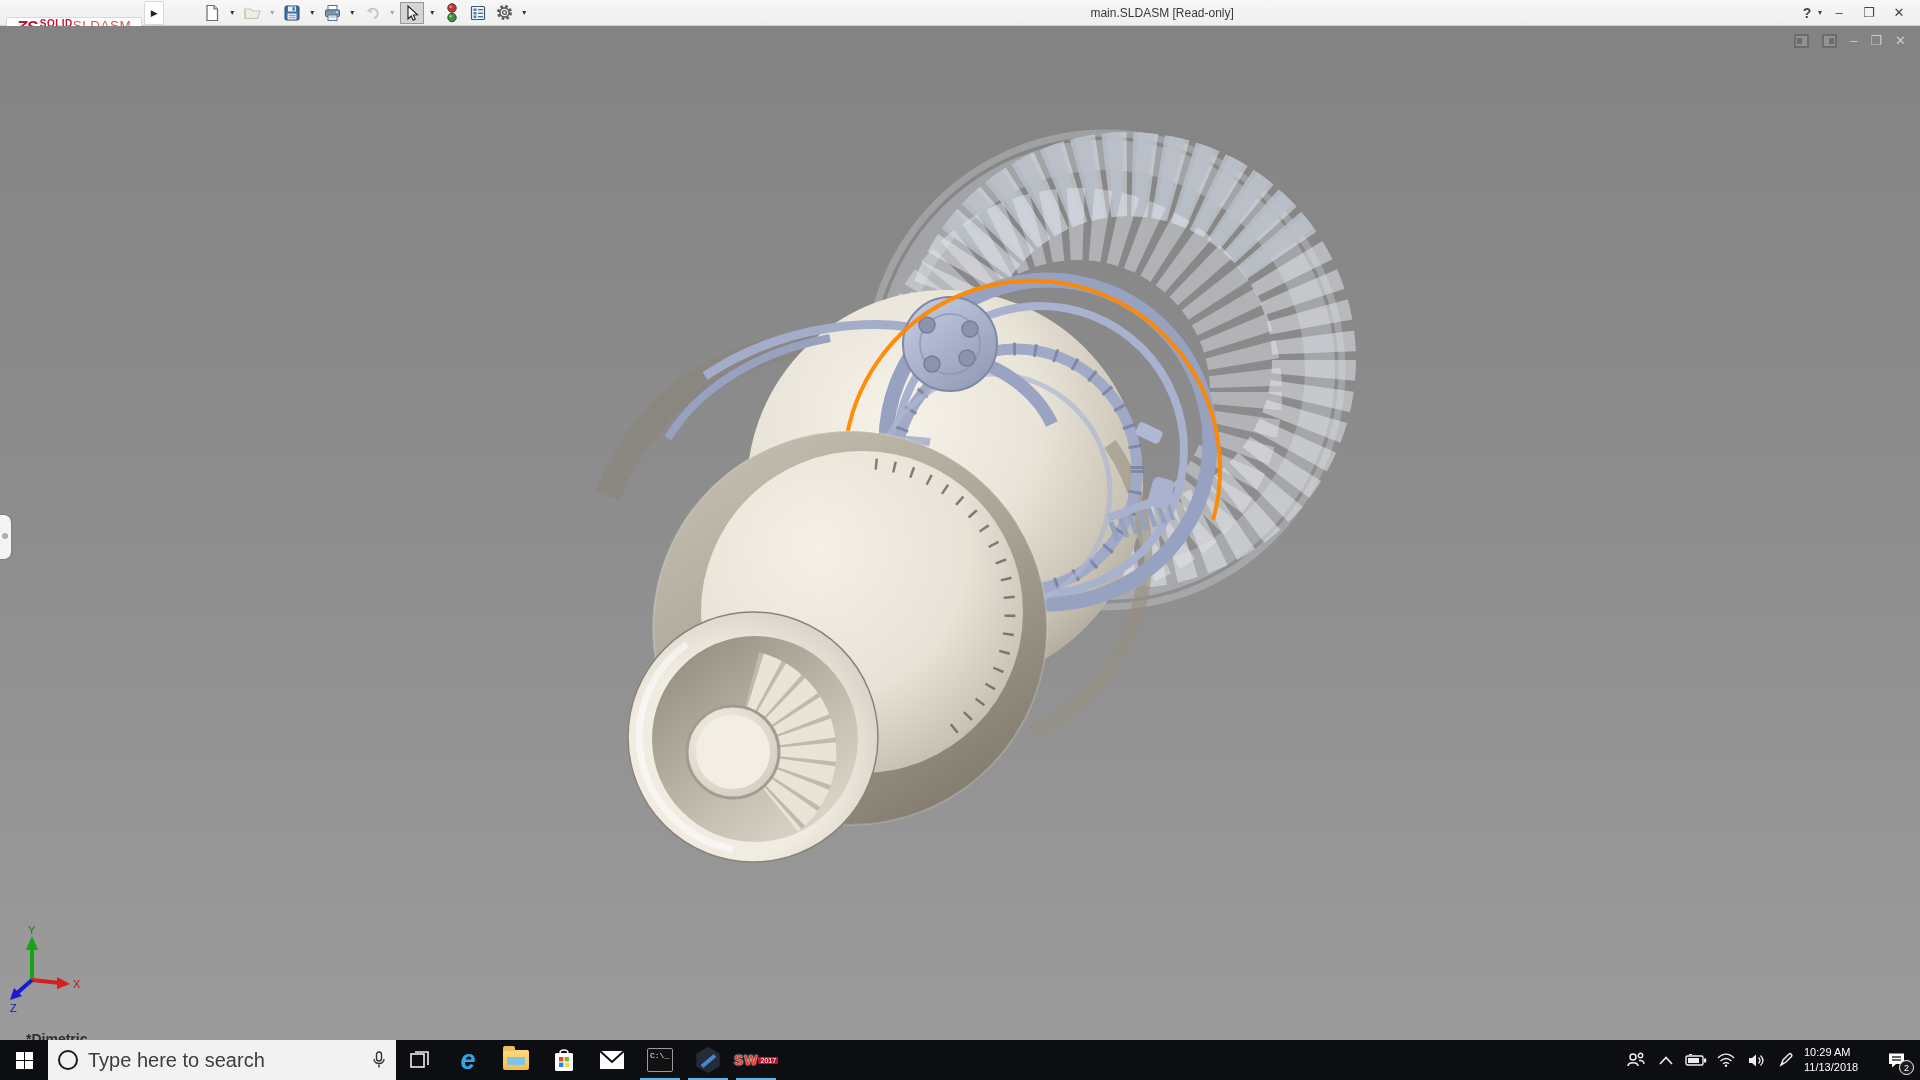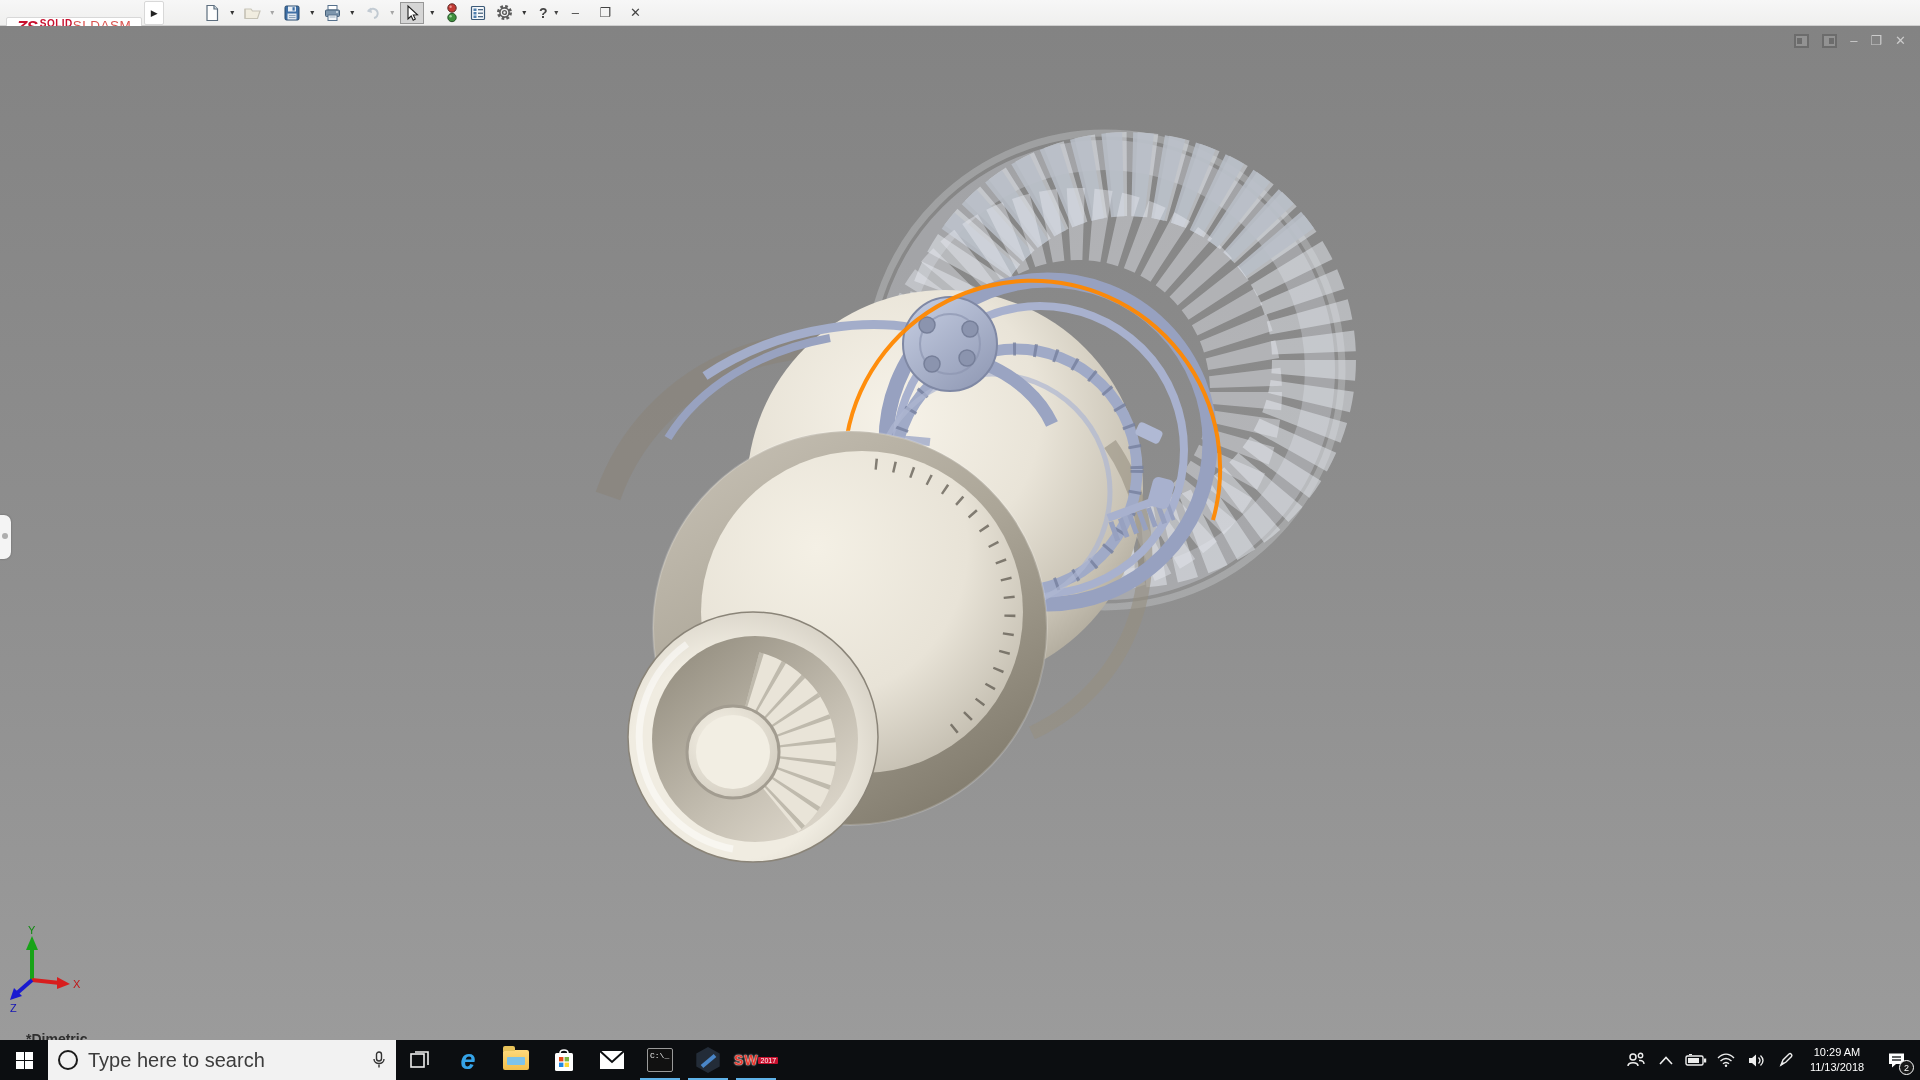--- a/index.html
+++ b/index.html
@@ -66,21 +66,21 @@
   .hex-ic { width:26px; height:26px; clip-path:polygon(50% 0,95% 25%,95% 75%,50% 100%,5% 75%,5% 25%);
             background:#232c38; position:relative; }
   .hex-ic::after { content:""; position:absolute; left:5px; top:12px; width:17px; height:4px;
                    background:#4a86c8; transform:rotate(-40deg); }
   .sw-ic { display:flex; flex-direction:row; align-items:center; line-height:1; }
   .sw-ic .sw-top { font-weight:bold; font-size:14px; color:#e8392e;
                    text-shadow:0 0 1px #fff, 0 0 2px #fff; letter-spacing:1px; }
   .sw-ic .sw-year { font-size:7px; color:#fff; background:#c8102e; padding:0 2px; border-radius:1px; margin-top:1px; }
   .tray { margin-left:auto; display:flex; align-items:center; gap:6px; padding-right:4px; }
   .tray-ic { width:24px; height:40px; display:flex; align-items:center; justify-content:center; cursor:pointer; }
-  .clock-block { width:66px; text-align:center; font-size:11px; line-height:1.35; cursor:pointer; }
+  .clock-block { width:66px; text-align:left; font-size:11px; line-height:1.35; cursor:pointer; }
   .action-center { position:relative; width:40px; height:40px; display:flex; align-items:center; justify-content:center; cursor:pointer; }
   .ac-badge { position:absolute; right:2px; bottom:5px; width:15px; height:15px; border-radius:50%;
               background:#1a1a1a; border:1.5px solid #fff; color:#fff; font-size:9px;
               display:flex; align-items:center; justify-content:center; }
 </style>
 </head>
 <body>
 
 <div class="screen">
 
@@ -171,20 +171,21 @@
       <div class="tbtn">
         <svg width="19" height="19" viewBox="0 0 19 19">
           <circle cx="9.5" cy="9.5" r="6" fill="none" stroke="#5c5c5c" stroke-width="3" stroke-dasharray="2.6 2.1"></circle>
           <circle cx="9.5" cy="9.5" r="4.6" fill="none" stroke="#5c5c5c" stroke-width="1.6"></circle>
           <circle cx="9.5" cy="9.5" r="1.9" fill="none" stroke="#5c5c5c" stroke-width="1.4"></circle>
         </svg>
       </div>
       <div class="tcaret">▾</div>
     </div>
 
+    <div class="doc-title">main.SLDASM [Read-only]</div>
 
     <div class="win-controls">
       <div class="wbtn help">?</div>
       <div class="wcaret">▾</div>
       <div class="wbtn">–</div>
       <div class="wbtn">❐</div>
       <div class="wbtn">✕</div>
     </div>
   </header>
 

